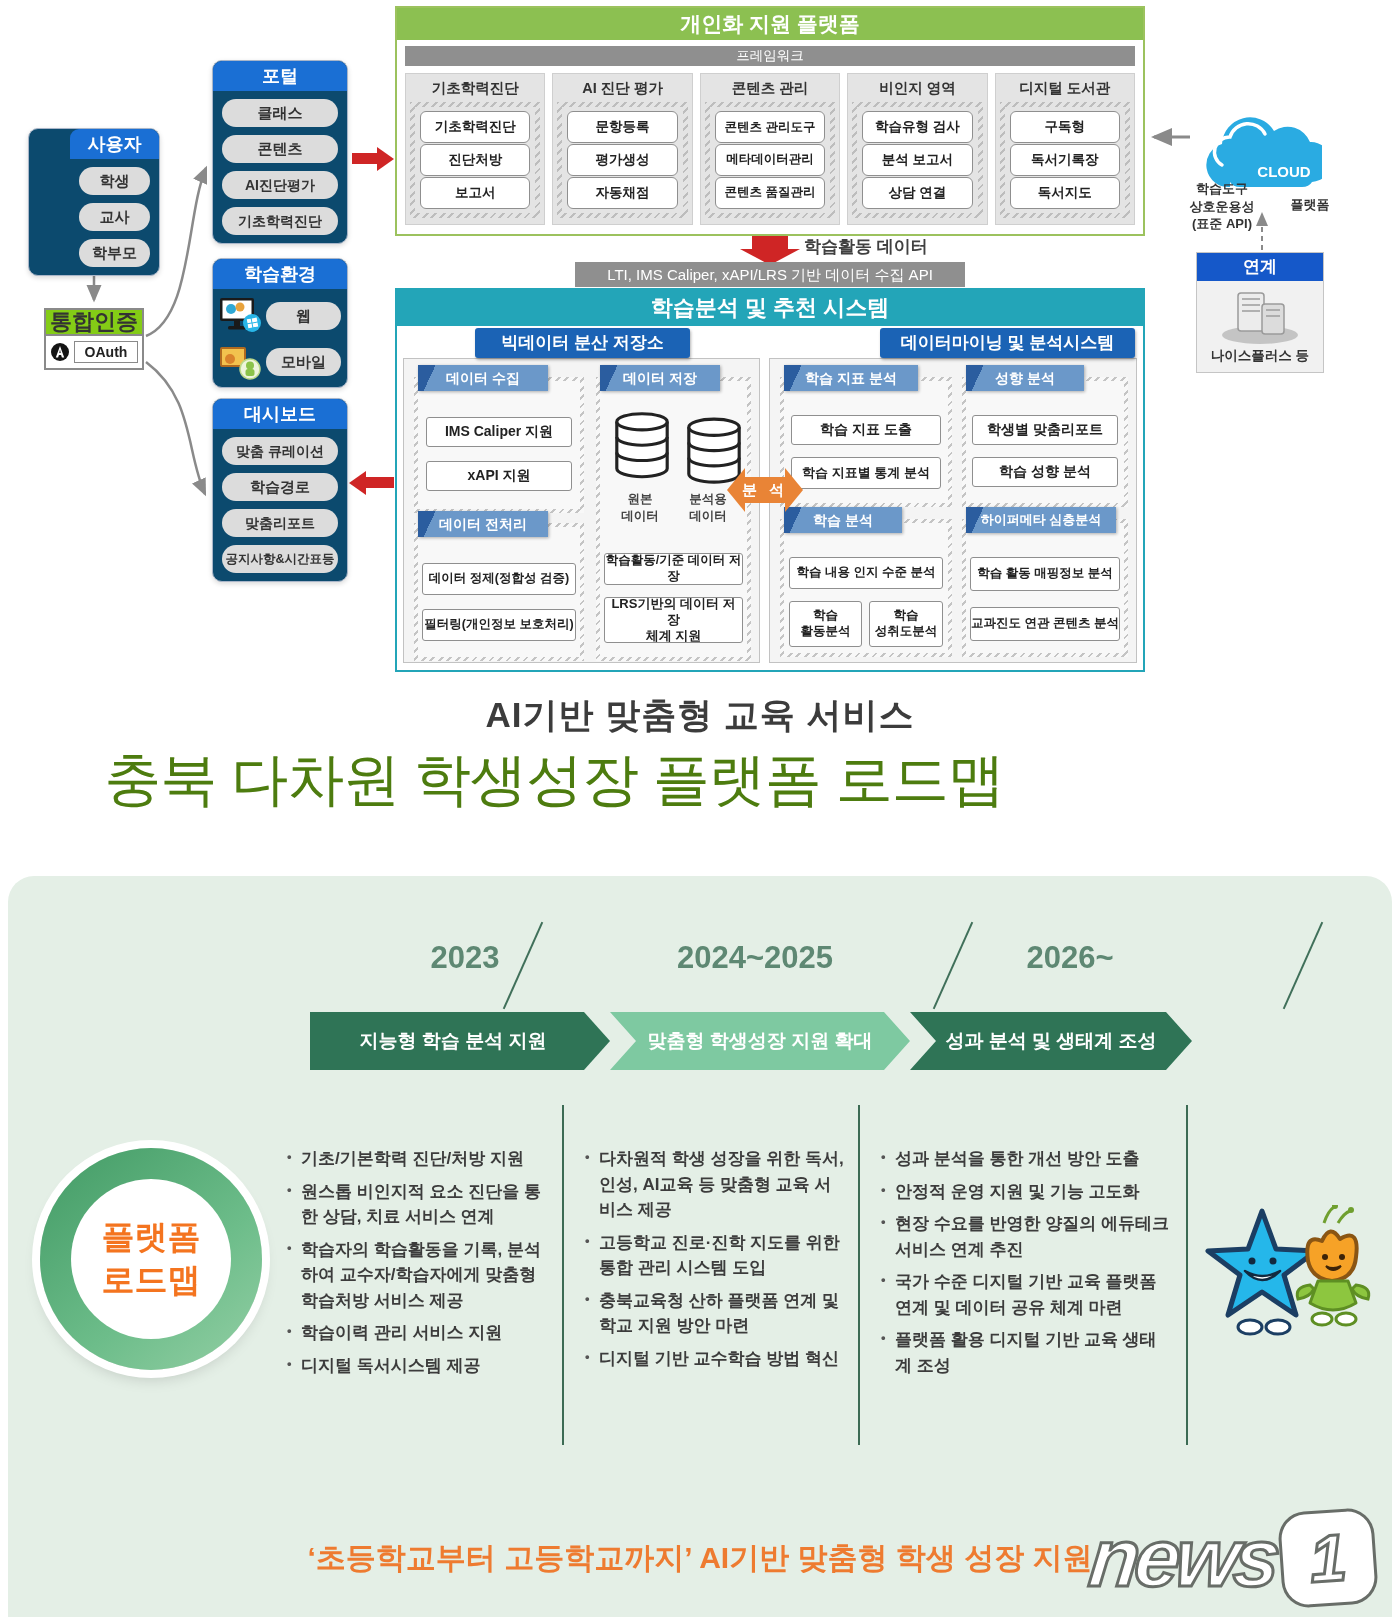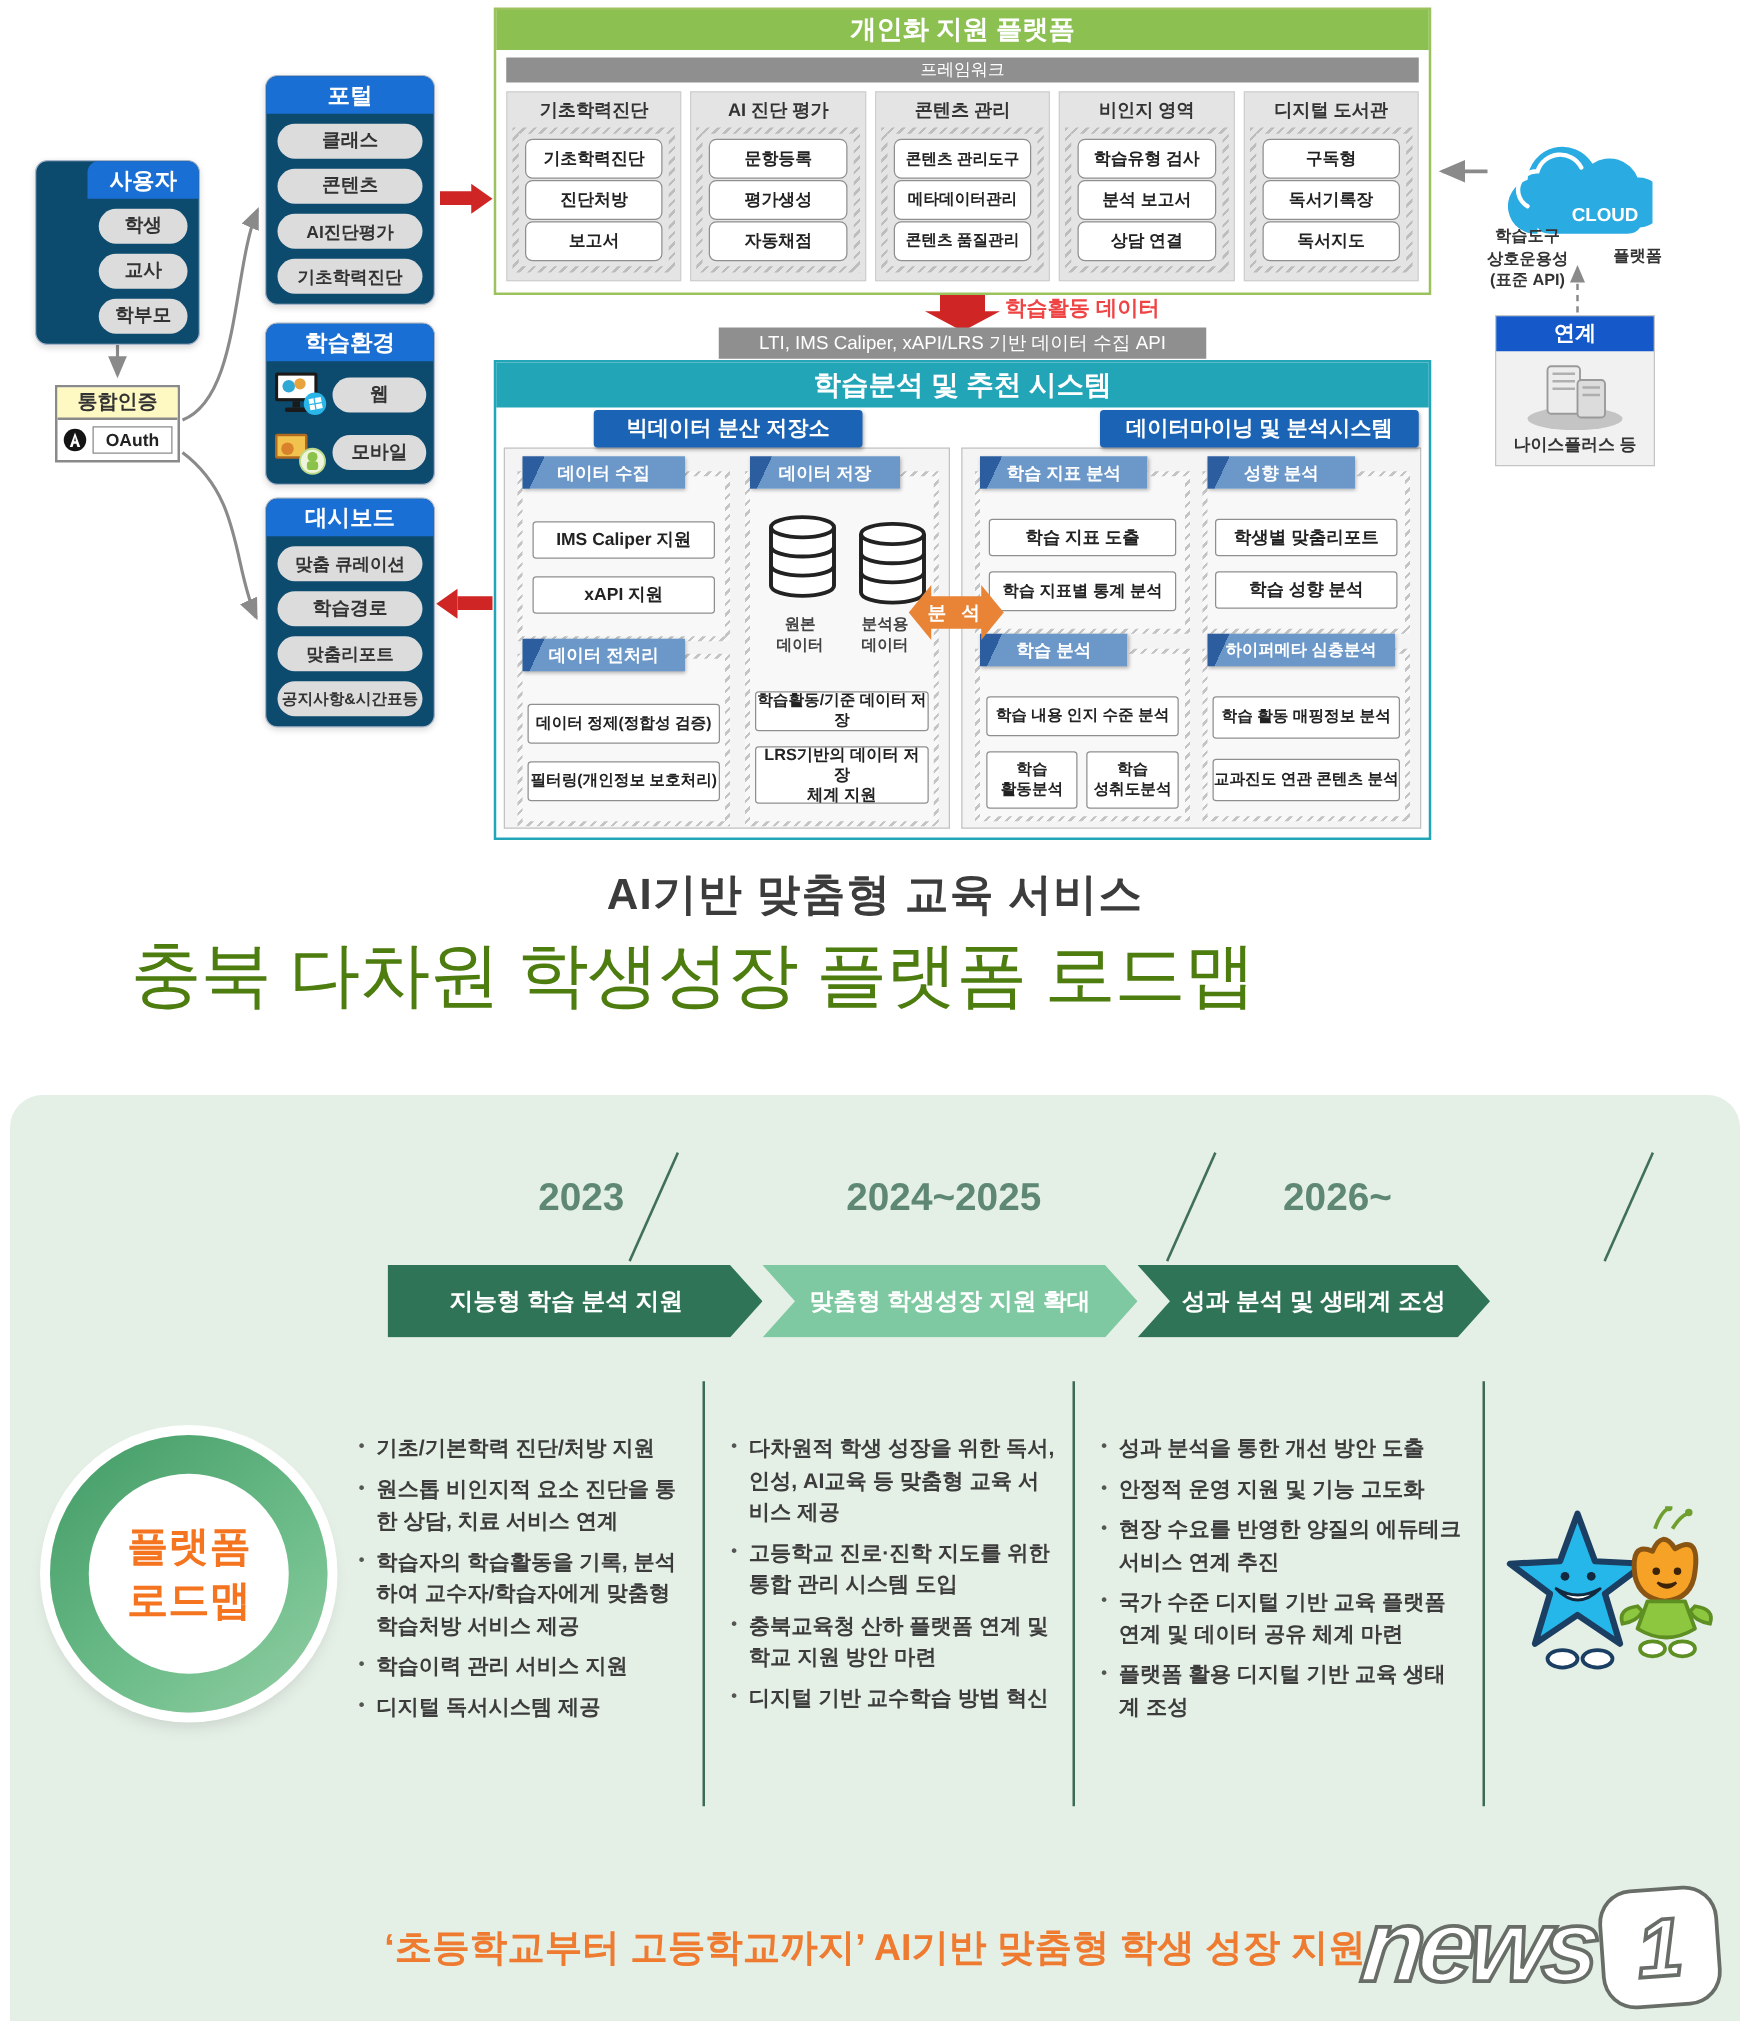--- a/index.html
+++ b/index.html
@@ -16,21 +16,21 @@
           box-shadow:0 2px 5px rgba(0,0,0,.15); padding-bottom:8px; }
   .card-h { height:30px; line-height:30px; text-align:center; color:#fff; font-weight:700; font-size:18px;
             background:#1a6fd4; border-radius:9px 9px 0 0; }
   .pill { margin:8px 9px 0; height:28px; line-height:28px; background:#dcdcdc; border-radius:15px;
           text-align:center; font-size:15px; font-weight:600; color:#333; }
   .env-row { display:flex; align-items:center; margin:8px 6px 0; gap:3px; }
   .env-row .pill { flex:1; margin:0; }
 
   
   .auth { position:absolute; border:2px solid #8a8a8a; background:#fff; }
-  .auth-h { background:#fef9c3; border-bottom:2px solid #8a8a8a; font-size:16px; font-weight:700; color:#333;
+  .auth-h { background:#84cc16; border-bottom:2px solid #8a8a8a; font-size:22px; font-weight:700; color:#333;
             height:26px; line-height:24px; text-align:center; }
   .auth-row { display:flex; align-items:center; padding:5px 4px; gap:4px; }
   .oauth-box { flex:1; border:1.5px solid #8a8a8a; text-align:center; font-size:14px; font-weight:600;
                height:22px; line-height:20px; color:#222; }
 
   
   #platform { position:absolute; left:395px; top:6px; width:750px; height:230px;
               border:2px solid #9cc25e; background:#fff; display:flex; flex-direction:column; }
   .plat-h { height:32px; line-height:32px; background:#8cc051; color:#fff; text-align:center;
             font-size:21px; font-weight:700; }
@@ -47,21 +47,21 @@
            font-weight:700; font-size:13.5px; color:#222; }
 
   
   .red-body { position:absolute; background:#cf2525; }
   .red-tri-r { position:absolute; width:0; height:0; border-top:12px solid transparent;
                border-bottom:12px solid transparent; border-left:17px solid #cf2525; }
   .red-tri-l { position:absolute; width:0; height:0; border-top:12px solid transparent;
                border-bottom:12px solid transparent; border-right:17px solid #cf2525; }
   .red-tri-d { position:absolute; width:0; height:0; border-left:30px solid transparent;
                border-right:30px solid transparent; border-top:16px solid #cf2525; }
-  .flow-label { position:absolute; font-size:17px; font-weight:800; color:#ef4444; }
+  .flow-label { position:absolute; font-size:17px; font-weight:800; color:#404040; }
   #api-bar { position:absolute; left:575px; top:262px; width:390px; height:25px; background:#8f8f8f;
              color:#fff; font-size:15px; text-align:center; line-height:25px; }
 
   
   #analysis { position:absolute; left:395px; top:288px; width:750px; height:384px;
               border:2.5px solid #23a5b8; background:#fff; }
   .teal-h { height:36px; line-height:36px; background:#23a5b8; color:#fff; text-align:center;
             font-size:22px; font-weight:700; }
   .panel { position:absolute; background:#f4f4f4; border:1px solid #c2c2c2; }
   .panel-tab { position:absolute; background:#1b63b5; color:#fff; font-weight:700; font-size:17px;

